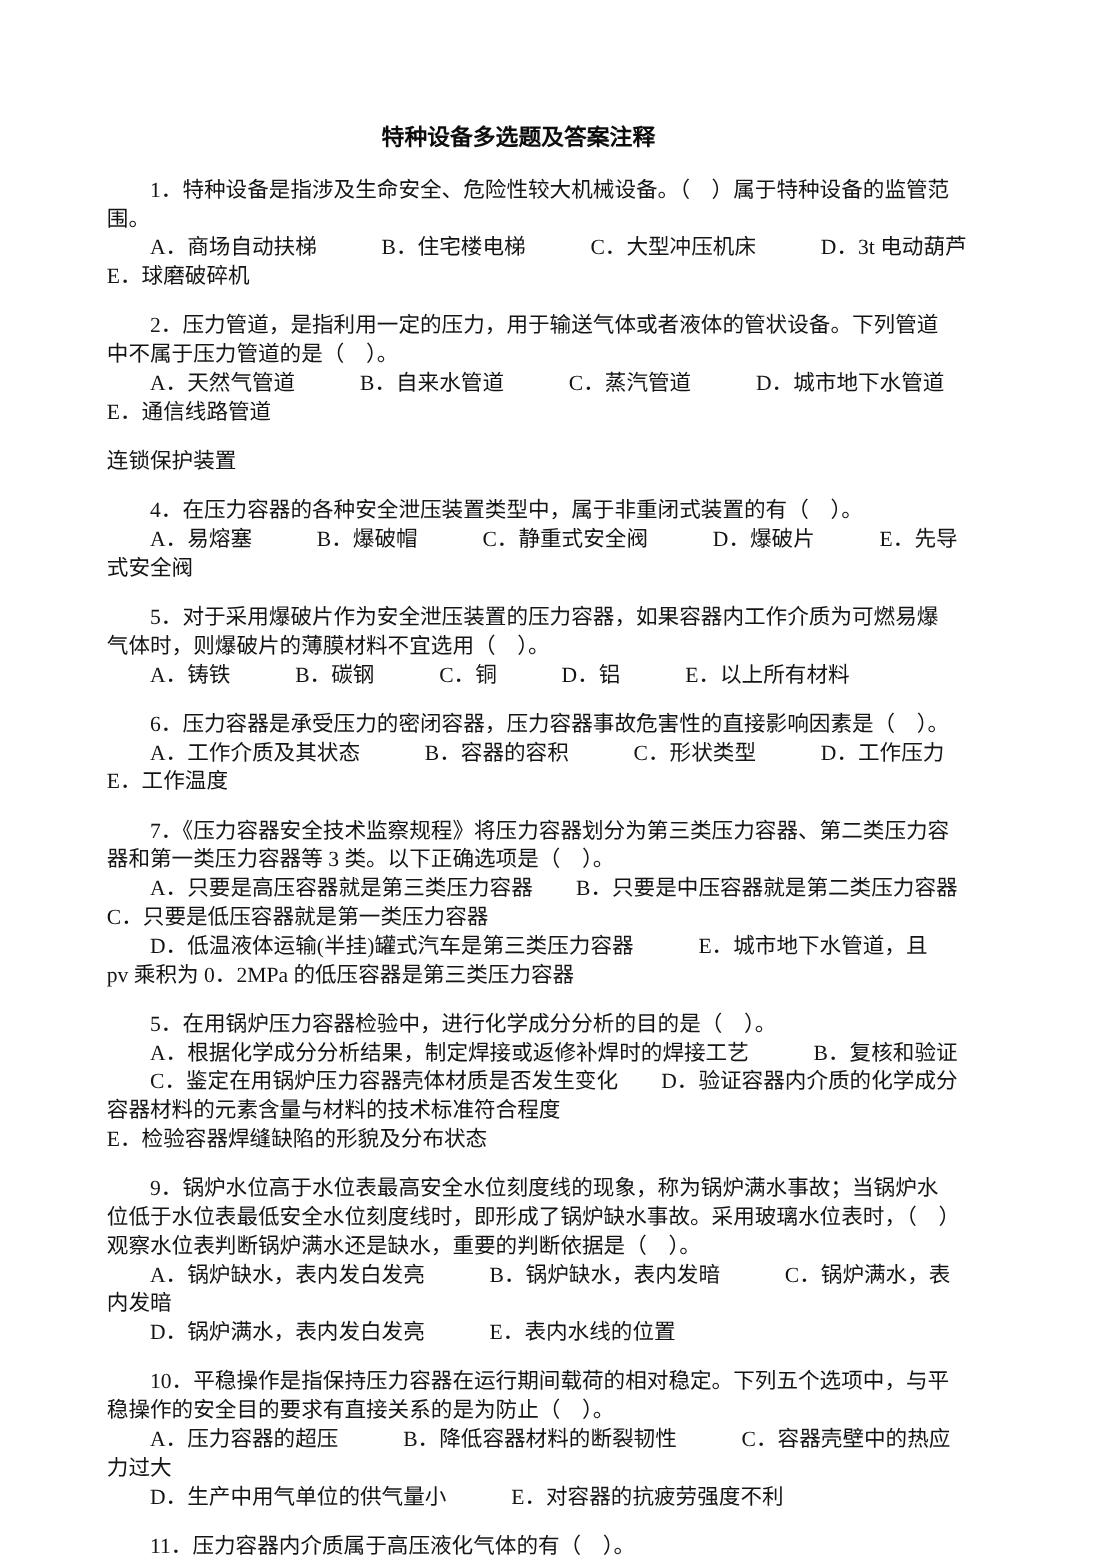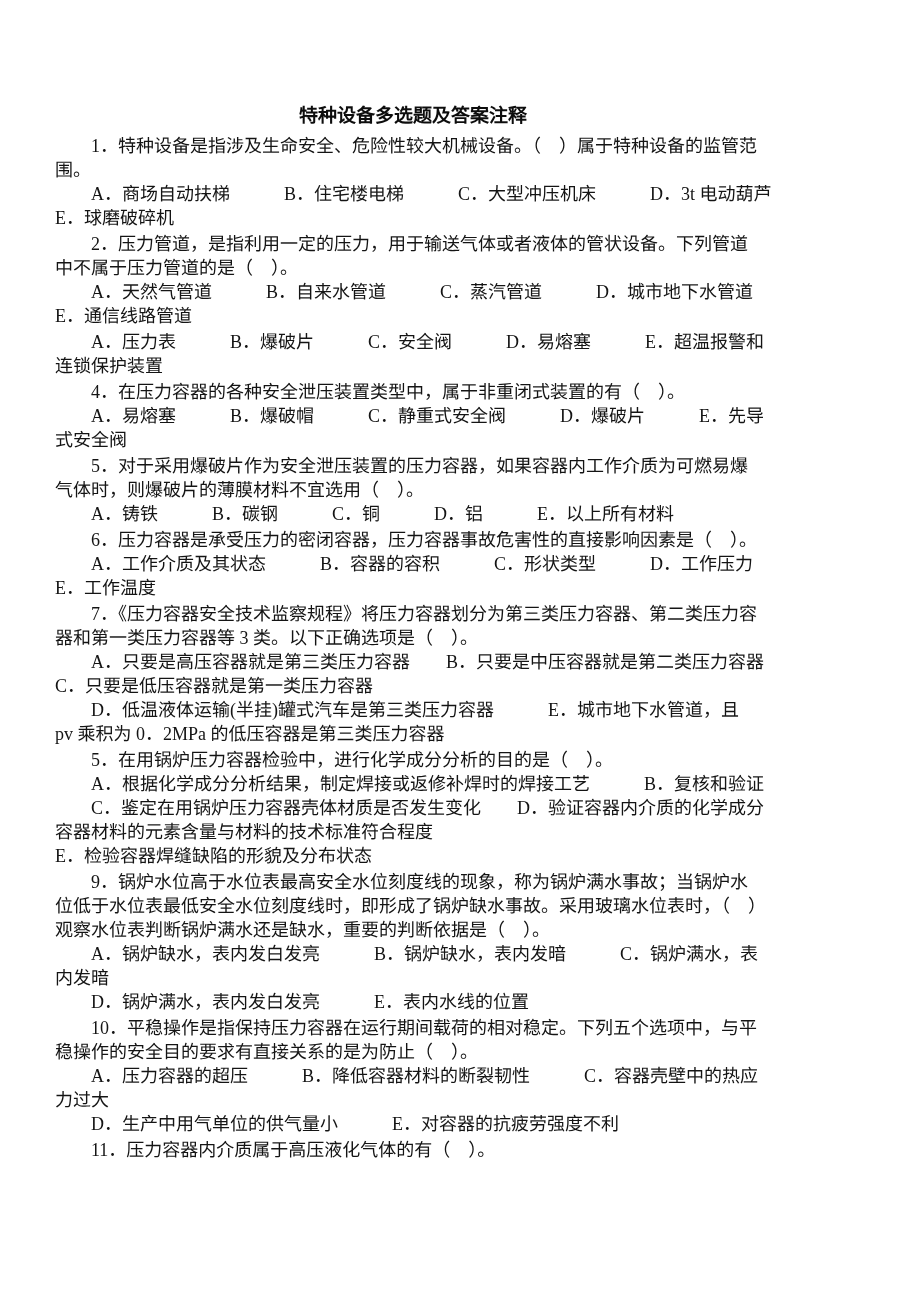--- a/index.html
+++ b/index.html
@@ -11,35 +11,35 @@
   body {
     width: 920px;
     height: 1302px;
     color: #111111;
     font-family: "Liberation Serif", "DejaVu Serif", serif;
   }
   .doc-page {
     box-sizing: border-box;
     width: 920px;
     height: 1302px;
-    padding: 103px 100px 0 53px;
+    padding: 103px 100px 0 72px;
     background: #ffffff;
   }
   .doc-title {
     width: 720px;
     font-size: 19px;
     font-weight: bold;
     text-align: center;
     line-height: 26px;
     margin-bottom: 5px;
     white-space: pre;
     color: #0d0d0d;
   }
   .question-block {
-    margin: 2px;
+    margin: 17px;
     padding: 0;
   }
   .line {
     width: 720px;
     font-size: 18px;
     line-height: 24px;
     white-space: pre;
     color: #141414;
   }
 </style>
@@ -55,21 +55,20 @@
         <div class="line">　　A．商场自动扶梯　　　B．住宅楼电梯　　　C．大型冲压机床　　　D．3t 电动葫芦</div>
         <div class="line">E．球磨破碎机</div>
       </div>
       <div class="question-block">
         <div class="line">　　2．压力管道，是指利用一定的压力，用于输送气体或者液体的管状设备。下列管道</div>
         <div class="line">中不属于压力管道的是（　）。</div>
         <div class="line">　　A．天然气管道　　　B．自来水管道　　　C．蒸汽管道　　　D．城市地下水管道</div>
         <div class="line">E．通信线路管道</div>
       </div>
       <div class="question-block">
-        <div class="line">　　A．压力表　　　B．爆破片　　　C．安全阀　　　D．易熔塞　　　E．超温报警和</div>
         <div class="line">连锁保护装置</div>
       </div>
       <div class="question-block">
         <div class="line">　　4．在压力容器的各种安全泄压装置类型中，属于非重闭式装置的有（　）。</div>
         <div class="line">　　A．易熔塞　　　B．爆破帽　　　C．静重式安全阀　　　D．爆破片　　　E．先导</div>
         <div class="line">式安全阀</div>
       </div>
       <div class="question-block">
         <div class="line">　　5．对于采用爆破片作为安全泄压装置的压力容器，如果容器内工作介质为可燃易爆</div>
         <div class="line">气体时，则爆破片的薄膜材料不宜选用（　）。</div>

